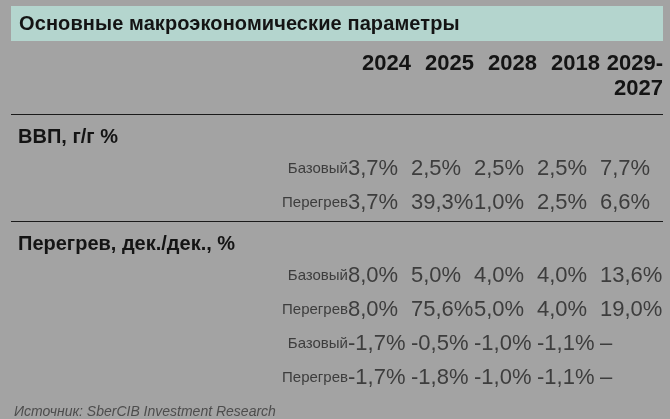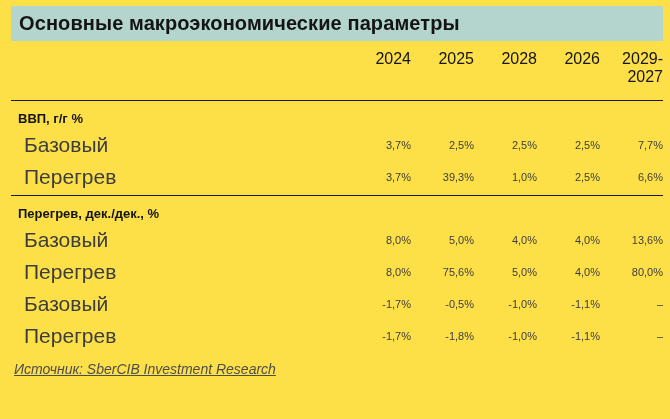--- a/index.html
+++ b/index.html
@@ -13,21 +13,21 @@
   html, body {
     margin: 0;
     background: #ffffff;
     font-family: "Liberation Sans", "DejaVu Sans", sans-serif;
     color: var(--text-strong);
   }
   .fig {
     width: 670px;
     height: 419px;
     padding: 6px 7px 0 11px;
-    background: #fde047;
+    background: #a3a3a3;
     overflow: hidden;
   }
   .title-bar {
     background: var(--title-bg);
     height: 35px;
     display: flex;
     align-items: center;
     padding: 0 8px;
   }
   .title-bar .title {
@@ -39,64 +39,62 @@
   }
   table.macro {
     width: 652px;
     border-collapse: collapse;
     table-layout: fixed;
   }
   col.c-label { width: 337px; }
   col.c-num   { width: 63px;  }
   th, td { padding: 4px 0; }
   thead th {
-    font-size: 16px;
-    font-weight: normal;
+    font-size: 22px;
+    font-weight: bold;
     text-align: right;
     vertical-align: top;
     line-height: 1.15;
     padding-top: 9px;
     padding-bottom: 13px;
     border-bottom: 1.5px solid var(--rule);
     color: var(--text-strong);
   }
   thead th.label { text-align: left; }
   td.label {
-    font-size: 21px;
+    font-size: 15px;
     color: var(--text-body);
-    text-align: left;
+    text-align: right;
     white-space: nowrap;
     padding-left: 7px;
   }
   td.label.sub { padding-left: 13px; }
   td.num {
-    font-size: 11px;
+    font-size: 22px;
     color: var(--text-body);
-    text-align: right;
     white-space: nowrap;
   }
   tr.section-row td {
-    font-size: 13px;
+    font-size: 20px;
     font-weight: bold;
     color: var(--text-strong);
     padding: 10px 0 3px 7px;
     white-space: nowrap;
     margin-left: 46px;
   }
   tr.rule-after td {
     border-bottom: 1.5px solid var(--rule);
     padding-bottom: 6px;
   }
   .source {
     margin-top: 9px;
     padding-left: 3px;
     font-size: 14px;
     font-style: italic;
     color: var(--text-muted);
-    text-decoration: underline;
   }
 </style>
 </head>
 <body>
 
 <div class="fig">
 
   <div class="title-bar">
     <span class="title">Основные макроэкономические параметры</span>
   </div>
@@ -109,21 +107,21 @@
         <col class="c-num">
         <col class="c-num">
         <col class="c-num">
     </colgroup>
     <thead>
       <tr>
         <th class="label"></th>
         <th>2024</th>
         <th>2025</th>
         <th>2028</th>
-        <th>2026</th>
+        <th>2018</th>
         <th>2029-2027</th>
       </tr>
     </thead>
     <tbody>
       <tr class="section-row">
         <td colspan="6">ВВП, г/г %</td>
       </tr>
       <tr>
         <td class="label sub">Базовый</td>
         <td class="num">3,7%</td>
@@ -151,21 +149,21 @@
         <td class="num">4,0%</td>
         <td class="num">4,0%</td>
         <td class="num">13,6%</td>
       </tr>
       <tr>
         <td class="label sub">Перегрев</td>
         <td class="num">8,0%</td>
         <td class="num">75,6%</td>
         <td class="num">5,0%</td>
         <td class="num">4,0%</td>
-        <td class="num">80,0%</td>
+        <td class="num">19,0%</td>
       </tr>
 
       <tr>
         <td class="label sub">Базовый</td>
         <td class="num">-1,7%</td>
         <td class="num">-0,5%</td>
         <td class="num">-1,0%</td>
         <td class="num">-1,1%</td>
         <td class="num">–</td>
       </tr>

